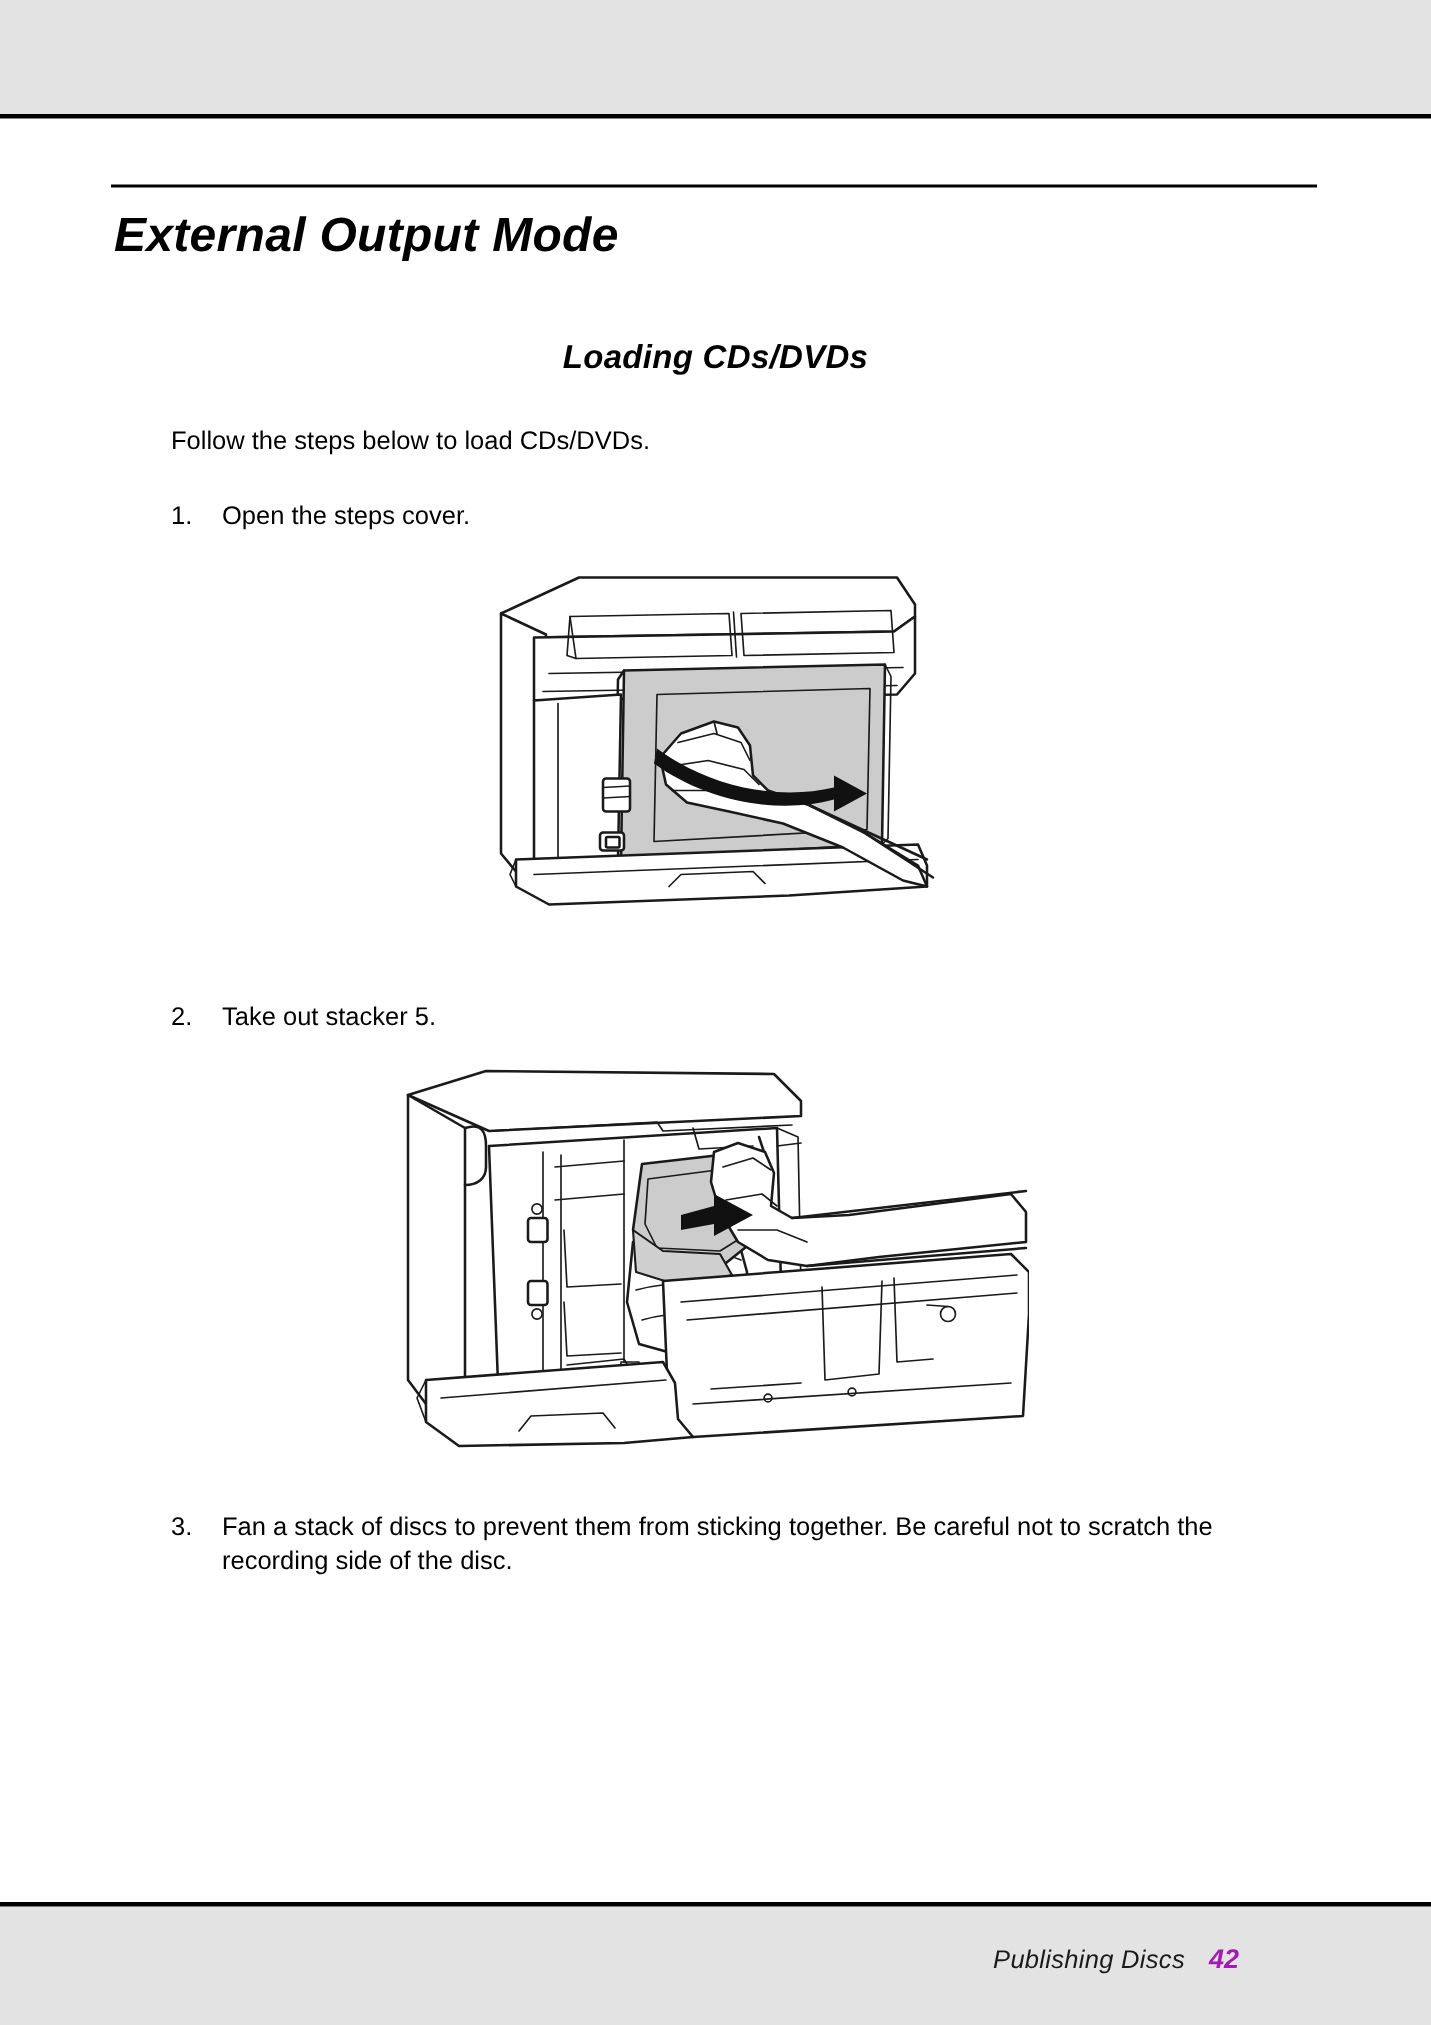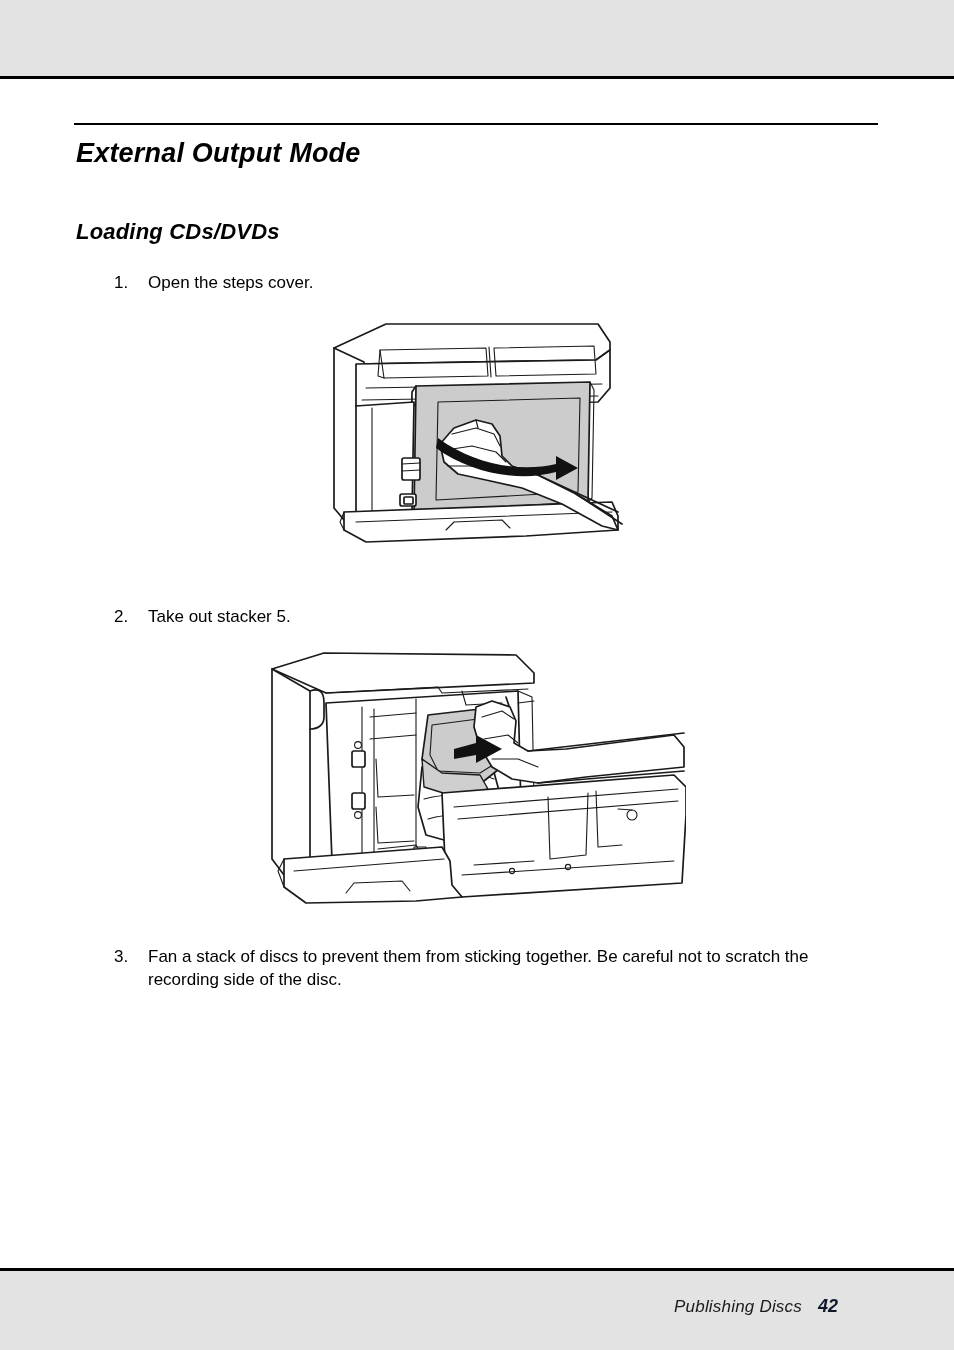--- a/index.html
+++ b/index.html
@@ -28,21 +28,21 @@
     box-sizing: border-box;
   }
   .header-band {
     position: absolute;
     left: 0; top: 0;
     width: 954px; height: 76px;
     background: #e3e3e3;
   }
   .footer-band {
     position: absolute;
-    left: 16px; top: 1274px;
+    left: 4px; top: 1274px;
     width: 898px; height: 76px;
     background: #e3e3e3;
   }
   .footer-inner {
     position: absolute;
     right: 76px;
     top: 22px;
     display: flex;
     align-items: baseline;
     gap: 16px;
@@ -50,51 +50,52 @@
   .footer-label {
     font-size: 17px;
     font-style: italic;
     color: #1a1a1a;
     letter-spacing: .2px;
   }
   .footer-page {
     font-size: 18px;
     font-style: italic;
     font-weight: bold;
-    color: #0f172a;
+    color: #a21caf;
   }
 
   
   .content {
     position: absolute;
     left: 74px;
     top: 0;
     width: 804px;
   }
 
   .title-rule {
     margin-top: 44px;
     border-top: 2.5px solid #000;
     width: 804px;
   }
   h1.doc-title {
-    font-size: 27px;
+    font-size: 32px;
     font-weight: bold;
     font-style: italic;
     letter-spacing: 0.2px;
     margin: 13px 0 0 2px;
     color: #000;
   }
   h2.doc-subtitle {
     font-size: 22px;
     font-weight: bold;
     font-style: italic;
     letter-spacing: 0.2px;
     margin: 50px 0 0 2px;
     color: #000;
+    text-align: center;
   }
 
   .body-indent {
     margin-left: 40px;
     width: 764px;
   }
   p.intro {
     font-size: 17px;
     line-height: 1.35;
     margin: 32px 0 0 0;
@@ -141,20 +142,21 @@
   <div class="content">
 
     <div class="title-rule"></div>
 
     <h1 class="doc-title">External Output Mode</h1>
 
     <h2 class="doc-subtitle">Loading CDs/DVDs</h2>
 
     <div class="body-indent">
 
+      <p class="intro">Follow the steps below to load CDs/DVDs.</p>
 
       <div class="step">
         <span class="step-num">1.</span>
         <span class="step-text">Open the steps cover.</span>
       </div>
     </div>
 
     <div class="figure" style="margin-top:22px;">
       <svg width="300" height="255" viewBox="0 0 300 255">
 

